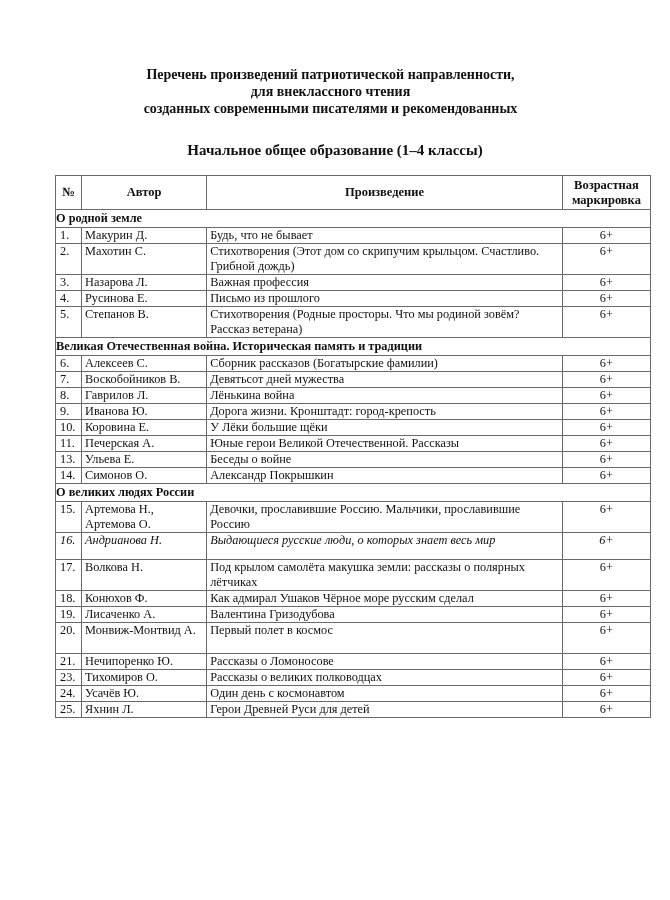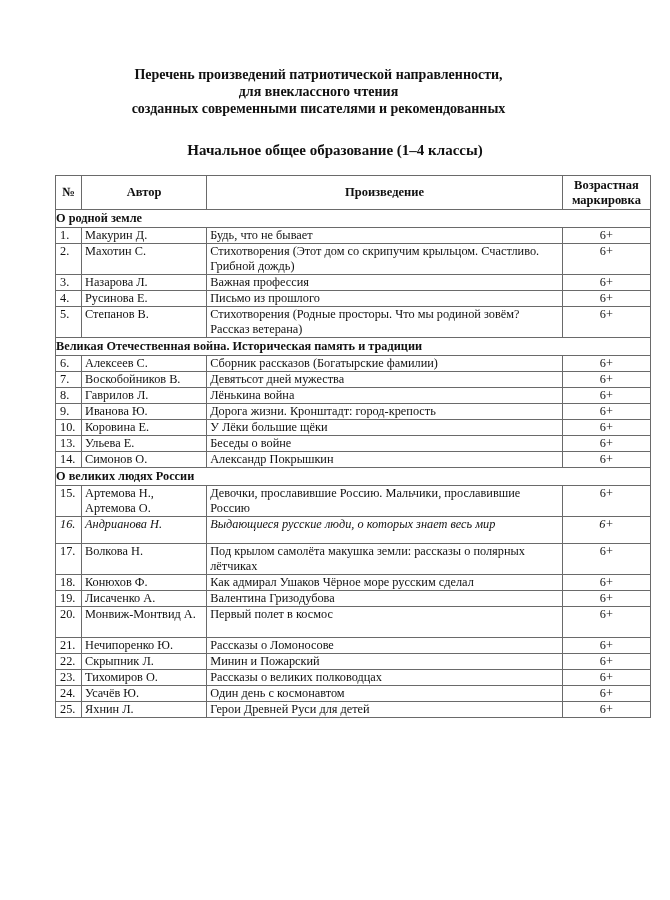--- a/index.html
+++ b/index.html
@@ -1,18 +1,18 @@
 <!DOCTYPE html>
 <html><head>
 <meta charset="utf-8">
 <style>
   html, body { margin: 0; padding: 0; background: #ffffff; }
   body { width: 670px; height: 900px; position: relative; overflow: hidden;
          font-family: "Liberation Serif", "DejaVu Serif", serif; color: #111; }
-  .title { position: absolute; left: 4px; width: 629px; top: 66px; text-align: center;
+  .title { position: absolute; left: 16px; width: 629px; top: 66px; text-align: center;
            font-weight: bold; font-size: 14px; line-height: 17px; }
   .subtitle { position: absolute; left: 0; width: 670px; top: 141px; text-align: center;
               font-weight: bold; font-size: 15px; line-height: 18px; }
   table { position: absolute; left: 55px; top: 175px; width: 596px;
           border-collapse: collapse; font-size: 12.3px; line-height: 15px; }
   td, th { border: 1px solid #6a6a6a; padding: 0 3px; vertical-align: top; }
   th { font-weight: bold; height: 33px; vertical-align: middle; text-align: center; font-size: 12.5px; line-height: 15px; }
   col.c-num { width: 26px; } col.c-author { width: 125px; } col.c-work { width: 355px; } col.c-age { width: 88px; }
   td.num { padding-left: 4px; }
   td.age { text-align: center; }
@@ -110,20 +110,26 @@
         <td class="work">Дорога жизни. Кронштадт: город-крепость</td>
         <td class="age">6+</td>
       </tr>
       <tr class="data">
         <td class="num">10.</td>
         <td class="author">Коровина Е.</td>
         <td class="work">У Лёки большие щёки</td>
         <td class="age">6+</td>
       </tr>
       <tr class="data">
+        <td class="num">11.</td>
+        <td class="author">Печерская А.</td>
+        <td class="work">Юные герои Великой Отечественной. Рассказы</td>
+        <td class="age">6+</td>
+      </tr>
+      <tr class="data">
         <td class="num">13.</td>
         <td class="author">Ульева Е.</td>
         <td class="work">Беседы о войне</td>
         <td class="age">6+</td>
       </tr>
       <tr class="data">
         <td class="num">14.</td>
         <td class="author">Симонов О.</td>
         <td class="work">Александр Покрышкин</td>
         <td class="age">6+</td>
@@ -167,26 +173,20 @@
         <td class="work">Первый полет в космос</td>
         <td class="age">6+</td>
       </tr>
       <tr class="data">
         <td class="num">21.</td>
         <td class="author">Нечипоренко Ю.</td>
         <td class="work">Рассказы о Ломоносове</td>
         <td class="age">6+</td>
       </tr>
       <tr class="data">
-        <td class="num">22.</td>
-        <td class="author">Скрыпник Л.</td>
-        <td class="work">Минин и Пожарский</td>
-        <td class="age">6+</td>
-      </tr>
-      <tr class="data">
         <td class="num">23.</td>
         <td class="author">Тихомиров О.</td>
         <td class="work">Рассказы о великих полководцах</td>
         <td class="age">6+</td>
       </tr>
       <tr class="data">
         <td class="num">24.</td>
         <td class="author">Усачёв Ю.</td>
         <td class="work">Один день с космонавтом</td>
         <td class="age">6+</td>

